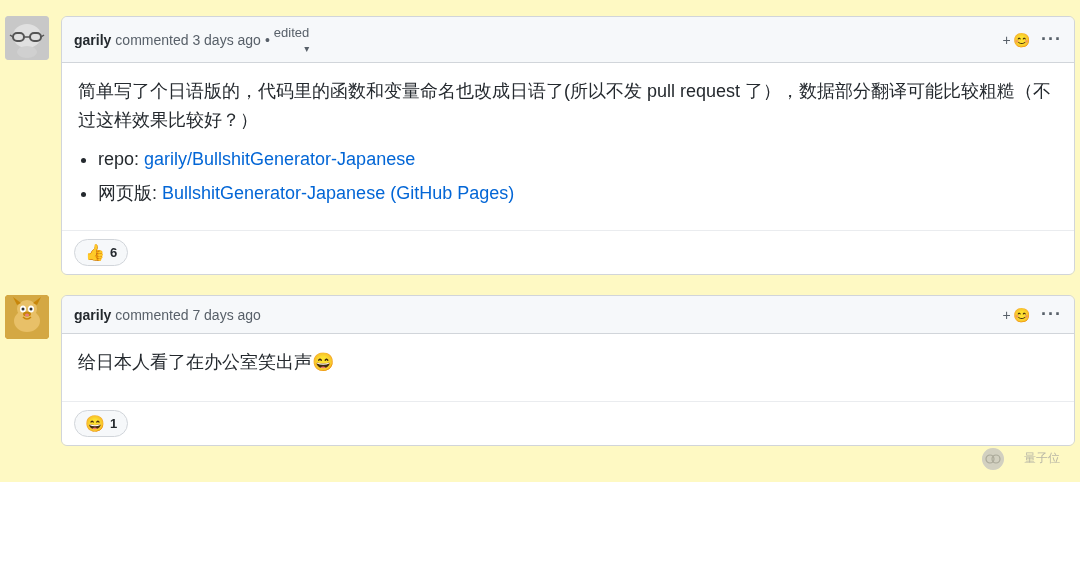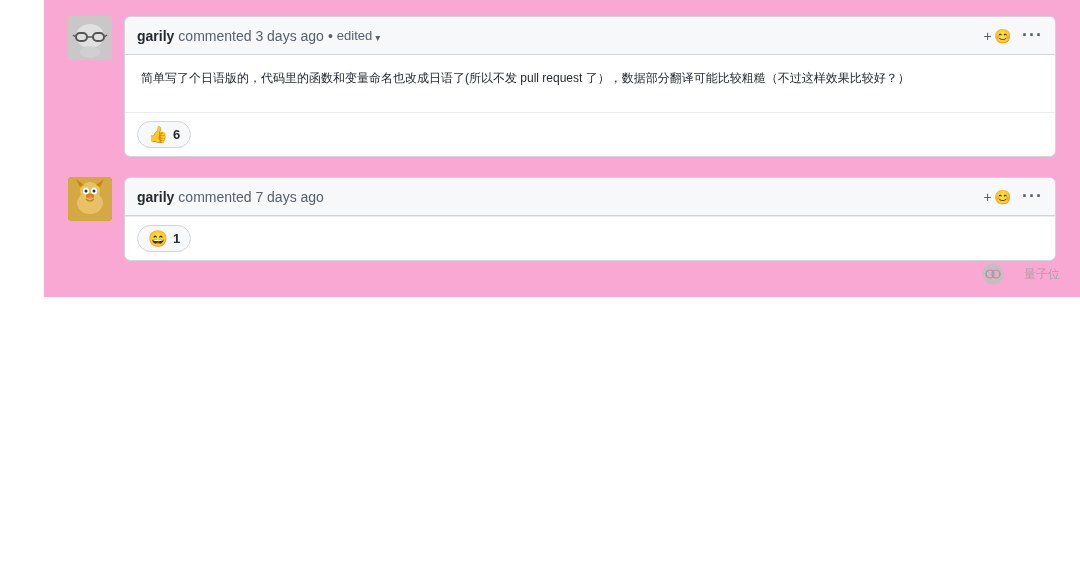--- a/index.html
+++ b/index.html
@@ -6,23 +6,22 @@
     body {
       font-family: -apple-system, BlinkMacSystemFont, "Segoe UI", Helvetica, Arial, sans-serif;
       font-size: 14px;
       background: #ffffff;
       color: #24292e;
       width: 1080px;
       min-height: 567px;
     }
 
     .comments-container {
-      padding: 16px 24px;
-      background: #f9a8d4;
-      margin-left: 44px;
+      padding: 16px 5px;
+      background: #fef9c3;
     }
 
     .comment-wrapper {
       display: flex;
       margin-bottom: 20px;
       gap: 12px;
     }
 
     .avatar {
       width: 44px;
@@ -81,20 +80,21 @@
     .comment-meta {
       color: #586069;
     }
 
     .edited-badge {
       display: inline-flex;
       align-items: flex-end;
       gap: 3px;
       color: #586069;
       font-size: 13px;
+      flex-direction: column;
     }
 
     .edited-badge .chevron {
       font-size: 10px;
     }
 
     .comment-header-right {
       display: flex;
       align-items: center;
       gap: 10px;
@@ -115,21 +115,21 @@
       font-weight: bold;
       cursor: pointer;
       color: #586069;
       letter-spacing: 1px;
     }
 
     .comment-body {
       padding: 14px 16px;
       background: #ffffff;
       line-height: 1.6;
-      font-size: 12px;
+      font-size: 18px;
     }
 
     .comment-body p {
       margin-bottom: 10px;
     }
 
     .comment-body ul {
       margin: 8px 0 8px 20px;
     }
 
@@ -233,20 +233,24 @@
             <div class="comment-header-right">
               <span class="reaction-add">
                 <span>+</span>
                 <span>😊</span>
               </span>
               <span class="more-btn">···</span>
             </div>
           </div>
           <div class="comment-body">
             <p>简单写了个日语版的，代码里的函数和变量命名也改成日语了(所以不发 pull request 了），数据部分翻译可能比较粗糙（不过这样效果比较好？）</p>
+            <ul>
+              <li><span>repo: </span><a class="link" href="#">garily/BullshitGenerator-Japanese</a></li>
+              <li><span>网页版: </span><a class="link" href="#">BullshitGenerator-Japanese (GitHub Pages)</a></li>
+            </ul>
           </div>
           <div class="comment-footer">
             <span class="reaction-badge">
               <span class="reaction-emoji">👍</span>
               <span class="reaction-count">6</span>
             </span>
           </div>
         </div>
       </div>
       <div class="comment-wrapper">
@@ -276,20 +280,23 @@
               <span class="comment-meta"> commented 7 days ago</span>
             </div>
             <div class="comment-header-right">
               <span class="reaction-add">
                 <span>+</span>
                 <span>😊</span>
               </span>
               <span class="more-btn">···</span>
             </div>
           </div>
+          <div class="comment-body">
+            <p>给日本人看了在办公室笑出声😄</p>
+          </div>
           <div class="comment-footer">
             <span class="reaction-badge">
               <span class="reaction-emoji">😄</span>
               <span class="reaction-count">1</span>
             </span>
           </div>
         </div>
       </div>
     </div>
   <div class="watermark">

